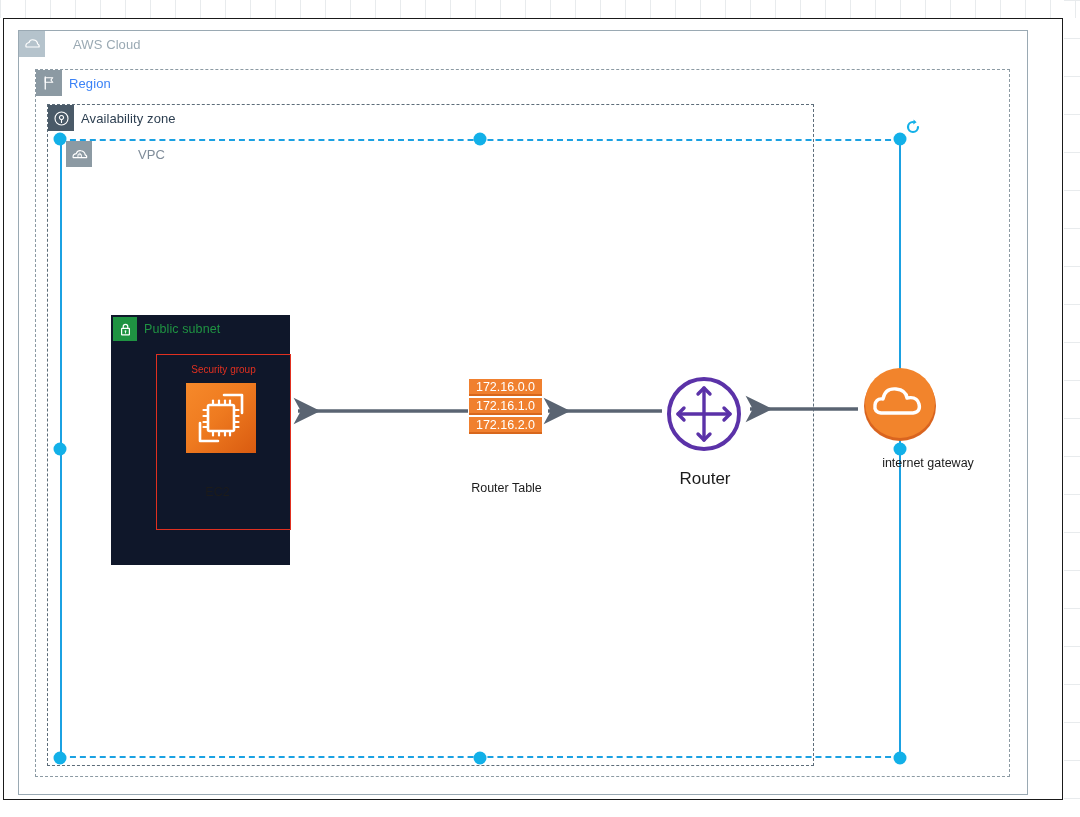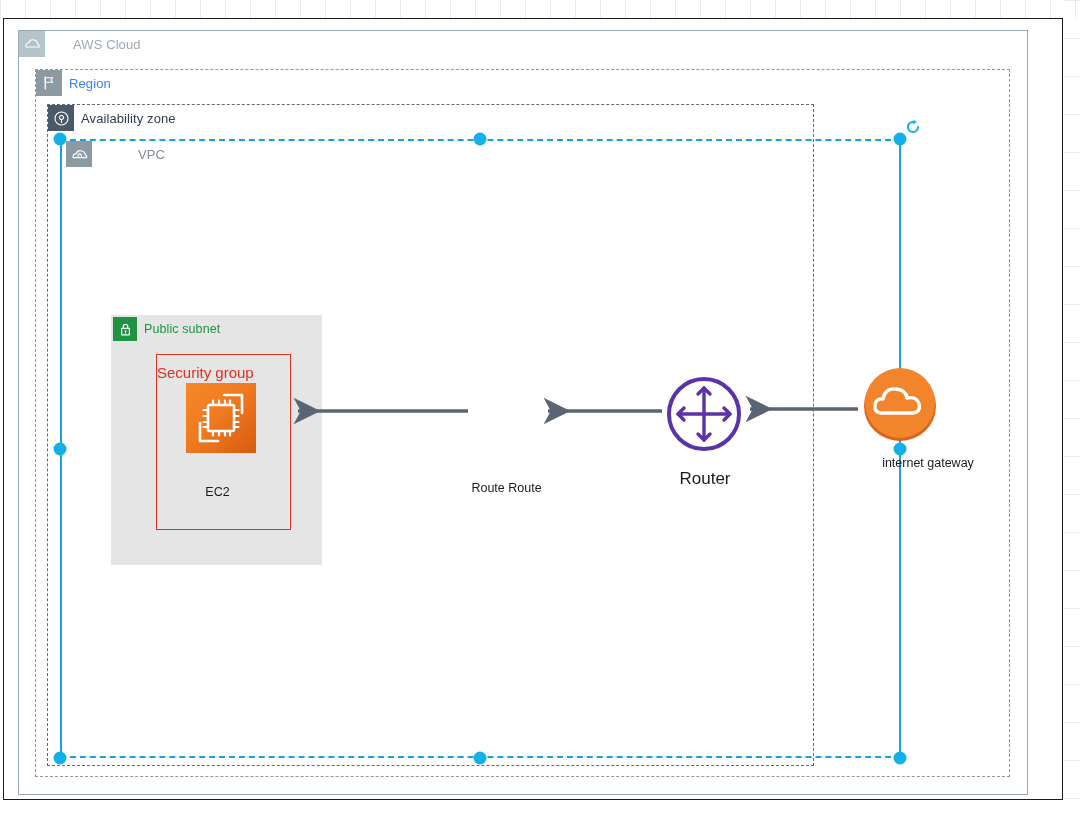--- a/index.html
+++ b/index.html
@@ -124,42 +124,43 @@
     position: absolute;
     width: 16px; height: 16px;
     transform: translate(-50%, -50%);
     color: #12b0e8;
   }
 
   
   .subnet {
     position: absolute;
     left: 111px; top: 315px;
-    width: 211px; height: 250px;
-    background: #e5e5e5;
+    width: 179px; height: 250px;
+    background: #0f172a;
     box-sizing: border-box;
   }
   .subnet > .grp-label { left: 2px; top: 2px; }
   .subnet .grp-icon { width: 24px; height: 24px; background: #1f9342; }
   .subnet .grp-text { color: #1f9342; font-size: 12.5px; }
 
   
   .secgroup {
     position: absolute;
     left: 156px; top: 354px;
     width: 135px; height: 176px;
     border: 1.3px solid #e03020;
     box-sizing: border-box;
     background: transparent;
   }
   .secgroup-title {
     position: absolute;
     left: 0; top: 9px;
     width: 100%;
-    font-size: 15px;
+    text-align: center;
+    font-size: 10px;
     color: #e03020;
   }
 
   
   .ec2-icon {
     position: absolute;
     left: 186px; top: 383px;
     width: 70px; height: 70px;
     background: linear-gradient(135deg, #f6892a 0%, #ef7b20 45%, #d95b10 100%);
   }
@@ -335,21 +336,26 @@
           <path d="M22 44 H17.5"></path>
         <path d="M48 27 H52.5"></path>
           <path d="M48 33 H52.5"></path>
           <path d="M48 39 H52.5"></path>
           <path d="M48 44 H52.5"></path>
       </g>
     </svg>
   </div>
   <div class="ec2-label">EC2</div>
 
-  <div class="route-label">Route Route</div>
+  <div class="route-table">
+    <div class="route-row">172.16.0.0</div>
+    <div class="route-row">172.16.1.0</div>
+    <div class="route-row">172.16.2.0</div>
+  </div>
+  <div class="route-label">Router Table</div>
 
   <div class="router-icon">
     <svg width="78" height="78" viewBox="0 0 78 78">
       <circle cx="39" cy="39" r="35" fill="#ffffff" stroke="#5b32a8" stroke-width="4"></circle>
       <g stroke="#5b32a8" stroke-width="3.4" stroke-linecap="round" stroke-linejoin="round" fill="none">
         <path d="M39 13 V65"></path>
         <path d="M13 39 H65"></path>
         <path d="M33 19 L39 13 L45 19"></path>
         <path d="M33 59 L39 65 L45 59"></path>
         <path d="M19 33 L13 39 L19 45"></path>

